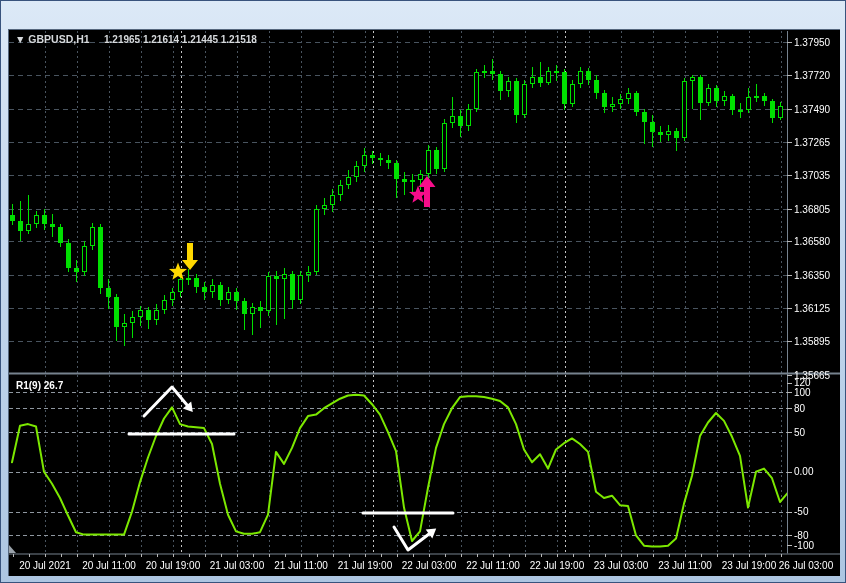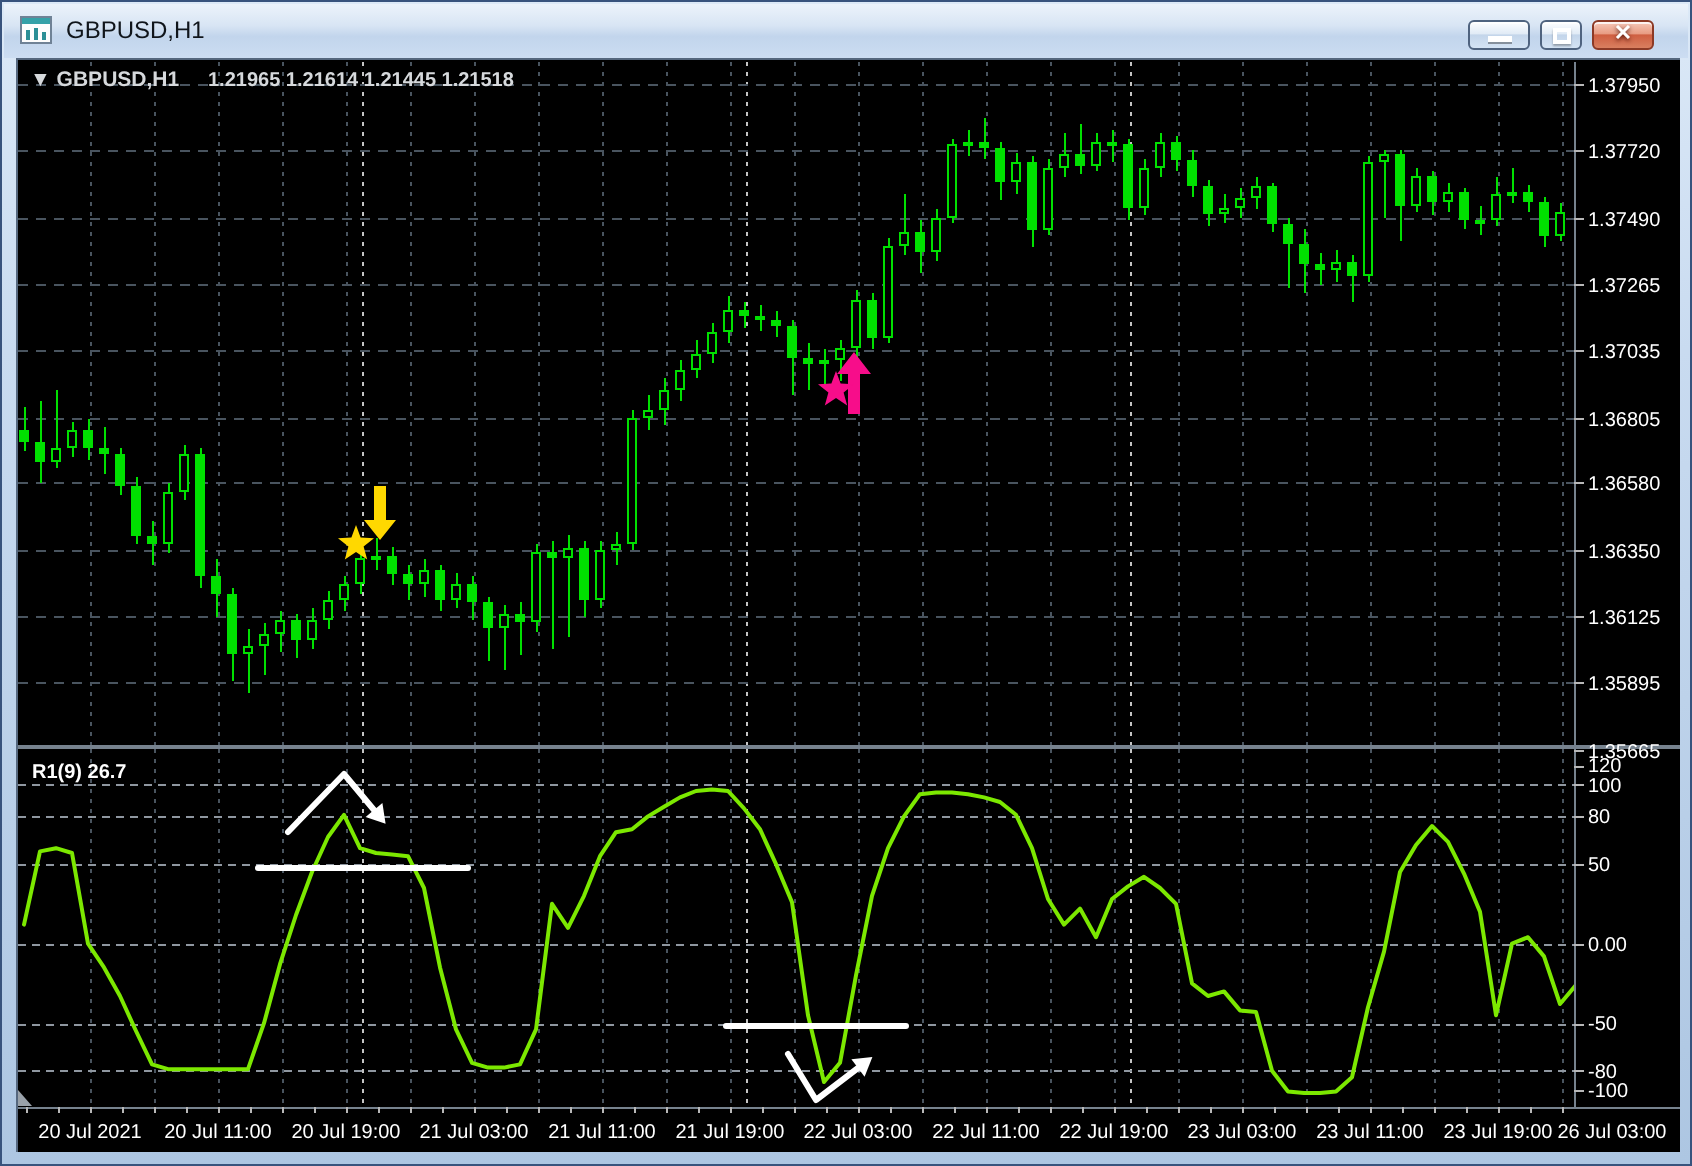--- a/index.html
+++ b/index.html
@@ -17,41 +17,20 @@
 .glyph-max{position:absolute;left:50%;top:50%;transform:translate(-50%,-50%);width:9px;height:8px;border:2px solid #fff;box-sizing:border-box;box-shadow:0 1px 1px rgba(0,0,0,.3);}
 .glyph-close{position:absolute;width:100%;text-align:center;top:0;line-height:13px;font-size:11px;font-weight:bold;color:#fff;text-shadow:0 1px 2px rgba(60,10,0,.8);}
 #content{position:absolute;left:7px;top:28px;width:832px;height:547px;background:#000;}
 svg{display:block;}
 text{font-family:"Liberation Sans",sans-serif;}
 </style>
 </head>
 <body>
 
 <div id="win">
-  <div id="titlebar">
-    <svg id="app-icon" viewBox="0 0 16 16">
-      <rect x="0.5" y="1.5" width="15" height="13" fill="#fdfdfd" stroke="#6f8296"></rect>
-      <rect x="1" y="2" width="14" height="3" fill="#35a1a8"></rect>
-      <rect x="3" y="8" width="2" height="5" fill="#2b8f96"></rect>
-      <rect x="7" y="7" width="2" height="6" fill="#2b8f96"></rect>
-      <rect x="11" y="9" width="2" height="4" fill="#2b8f96"></rect>
-    </svg>
-    <span id="title-text">GBPUSD,H1</span>
-    <div id="winbtns">
-      <div class="wbtn min">
-          <span class="glyph-min"></span>
-        </div>
-      <div class="wbtn max">
-          <span class="glyph-max"></span>
-        </div>
-      <div class="wbtn close">
-          <span class="glyph-close">✕</span>
-        </div>
-    </div>
-  </div>
   <div id="content">
     <svg id="chart-svg" width="832" height="547" viewBox="0 0 832 547">
         <defs>
           <clipPath id="cm">
             <rect x="1" y="0" width="778" height="343.5"></rect>
           </clipPath>
           <clipPath id="ci">
             <rect x="1" y="345.5" width="778" height="179"></rect>
           </clipPath>
         </defs>

